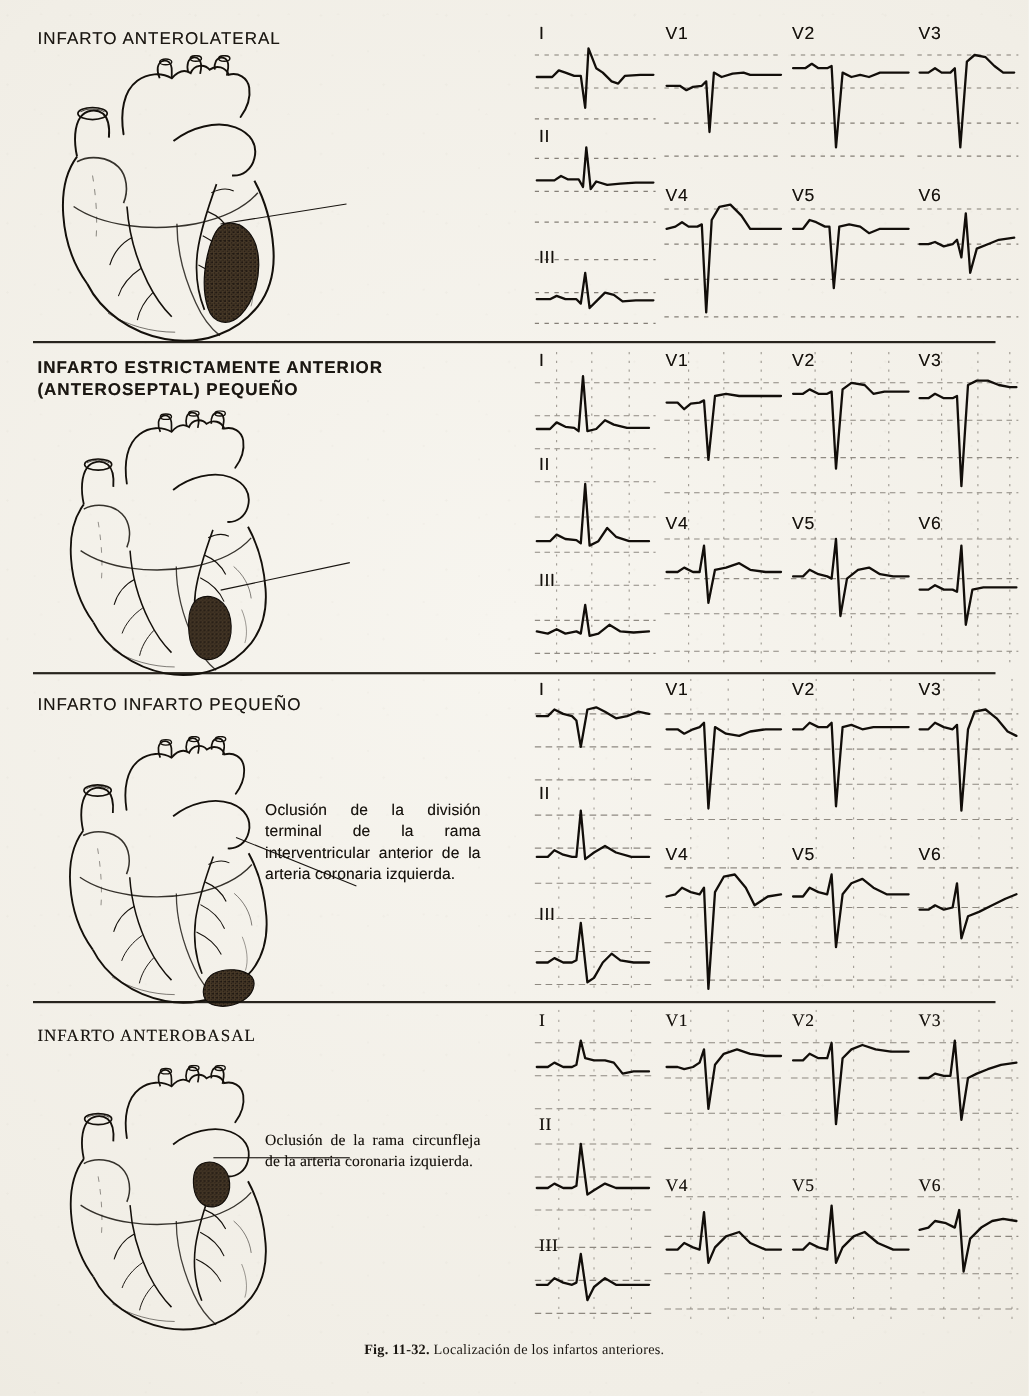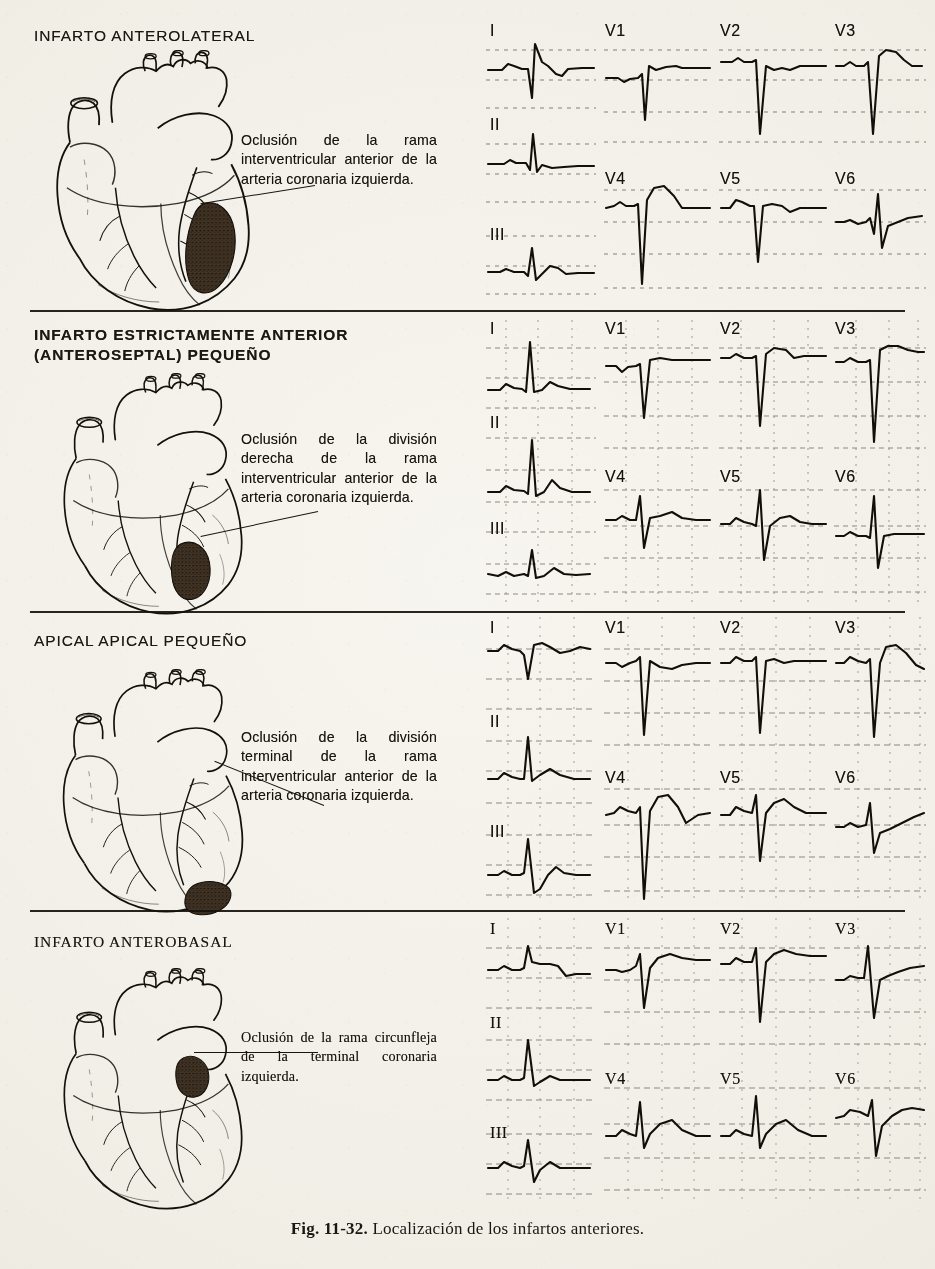--- a/index.html
+++ b/index.html
@@ -73,21 +73,21 @@
     color:#15110c;
     text-shadow:0 0 .5px rgba(25,20,14,.5);
   }
   .ecg svg{display:block;}
 
   
   .figcap{
     position:absolute;left:0;width:935px;
     text-align:center;
     font-family:"Liberation Serif", serif;
-    font-size:17px;
+    font-size:13px;
     color:#1a1611;
     letter-spacing:.2px;
   }
   .figcap b{font-weight:700;}
 </style>
 </head>
 <body>
 
 <div class="page"></div>
 <div class="grain"></div>
@@ -162,21 +162,20 @@
     <svg viewBox="0 0 280 345" width="250" height="270">
       <use href="#heart-base"></use>
 
       <path d="M206,196 C224,192 240,206 244,230 C248,256 240,286 224,302
                C210,316 192,312 186,294 C178,270 182,236 192,212 C196,202 200,198 206,196 Z" fill="url(#stipple)" stroke="#110d09" stroke-width="1.4"></path>
     </svg>
   </div>
 
   <div class="leader" style="left:199px;top:185px;width:116px;transform:rotate(-9deg);transform-origin:right center;"></div>
 
-  <div class="callout" style="left:241px;top:131px;">Oclusión de la rama interventricular anterior de la arteria coronaria izquierda.</div>
 
   <div class="ecg" style="left:486px;top:22px;width:440px;height:280px;">
 
     <div class="ecg-label" style="left:4px;  top:0px;">I</div>
     <div class="ecg-label" style="left:4px;  top:94px;">II</div>
     <div class="ecg-label" style="left:4px;  top:204px;">III</div>
     <div class="ecg-label" style="left:119px;top:0px;">V1</div>
     <div class="ecg-label" style="left:234px;top:0px;">V2</div>
     <div class="ecg-label" style="left:349px;top:0px;">V3</div>
     <div class="ecg-label" style="left:119px;top:148px;">V4</div>
@@ -253,21 +252,20 @@
   <div class="heart" style="left:28px;top:62px;width:250px;height:250px;">
     <svg viewBox="0 0 280 345" width="250" height="250">
       <use href="#heart-base"></use>
       <path d="M178,236 C196,228 214,240 218,262 C222,286 212,308 196,312
                C180,316 168,302 166,280 C164,258 168,242 178,236 Z" fill="url(#stipple)" stroke="#110d09" stroke-width="1.4"></path>
     </svg>
   </div>
 
   <div class="leader" style="left:198px;top:200px;width:120px;transform:rotate(-12deg);transform-origin:right center;"></div>
 
-  <div class="callout" style="left:241px;top:119px;">Oclusión de la división derecha de la rama interventricular anterior de la arteria coronaria izquierda.</div>
 
   <div class="ecg" style="left:486px;top:9px;width:440px;height:285px;">
 
     <div class="ecg-label" style="left:4px;  top:0px;">I</div>
     <div class="ecg-label" style="left:4px;  top:94px;">II</div>
     <div class="ecg-label" style="left:4px;  top:200px;">III</div>
     <div class="ecg-label" style="left:119px;top:0px;">V1</div>
     <div class="ecg-label" style="left:234px;top:0px;">V2</div>
     <div class="ecg-label" style="left:349px;top:0px;">V3</div>
     <div class="ecg-label" style="left:119px;top:148px;">V4</div>
@@ -347,21 +345,21 @@
         <path d="M350,216 L358,216 L364,212 L372,216 L380,216 L384,218 L388,176 L392,248 L398,216 L408,214 L420,214 L432,214 L438,214"></path>
       </g>
     </svg>
   </div>
 
   <div class="divider" style="top:300px;"></div>
 </div>
 
 <div class="section" style="top:611px;height:299px;">
 
-  <div class="sec-title" style="left:34px;top:20px;">APICAL APICAL PEQUEÑO</div>
+  <div class="sec-title" style="left:34px;top:20px;">INFARTO INFARTO PEQUEÑO</div>
 
   <div class="heart" style="left:28px;top:58px;width:250px;height:252px;">
     <svg viewBox="0 0 280 345" width="250" height="252">
       <use href="#heart-base"></use>
       <path d="M196,296 C212,288 234,290 244,300 C250,308 246,322 232,330
                C214,340 194,338 186,328 C180,318 186,302 196,296 Z" fill="url(#stipple)" stroke="#110d09" stroke-width="1.4"></path>
     </svg>
   </div>
 
   <div class="leader" style="left:206px;top:194px;width:118px;transform:rotate(22deg);transform-origin:right center;"></div>
@@ -465,21 +463,21 @@
   <div class="heart" style="left:28px;top:58px;width:250px;height:250px;">
     <svg viewBox="0 0 280 345" width="250" height="250">
       <use href="#heart-base"></use>
       <path d="M182,124 C196,118 212,126 216,142 C220,160 212,176 198,178
                C184,180 174,170 172,154 C170,138 174,128 182,124 Z" fill="url(#stipple)" stroke="#110d09" stroke-width="1.4"></path>
     </svg>
   </div>
 
   <div class="leader" style="left:194px;top:142px;width:124px;"></div>
 
-  <div class="callout" style="left:241px;top:118px;">Oclusión de la rama circunfleja de la terminal coronaria izquierda.</div>
+  <div class="callout" style="left:241px;top:118px;">Oclusión de la rama circunfleja de la arteria coronaria izquierda.</div>
 
   <div class="ecg" style="left:486px;top:8px;width:440px;height:288px;">
 
     <div class="ecg-label" style="left:4px;  top:2px;">I</div>
     <div class="ecg-label" style="left:4px;  top:96px;">II</div>
     <div class="ecg-label" style="left:4px;  top:206px;">III</div>
     <div class="ecg-label" style="left:119px;top:2px;">V1</div>
     <div class="ecg-label" style="left:234px;top:2px;">V2</div>
     <div class="ecg-label" style="left:349px;top:2px;">V3</div>
     <div class="ecg-label" style="left:119px;top:152px;">V4</div>

